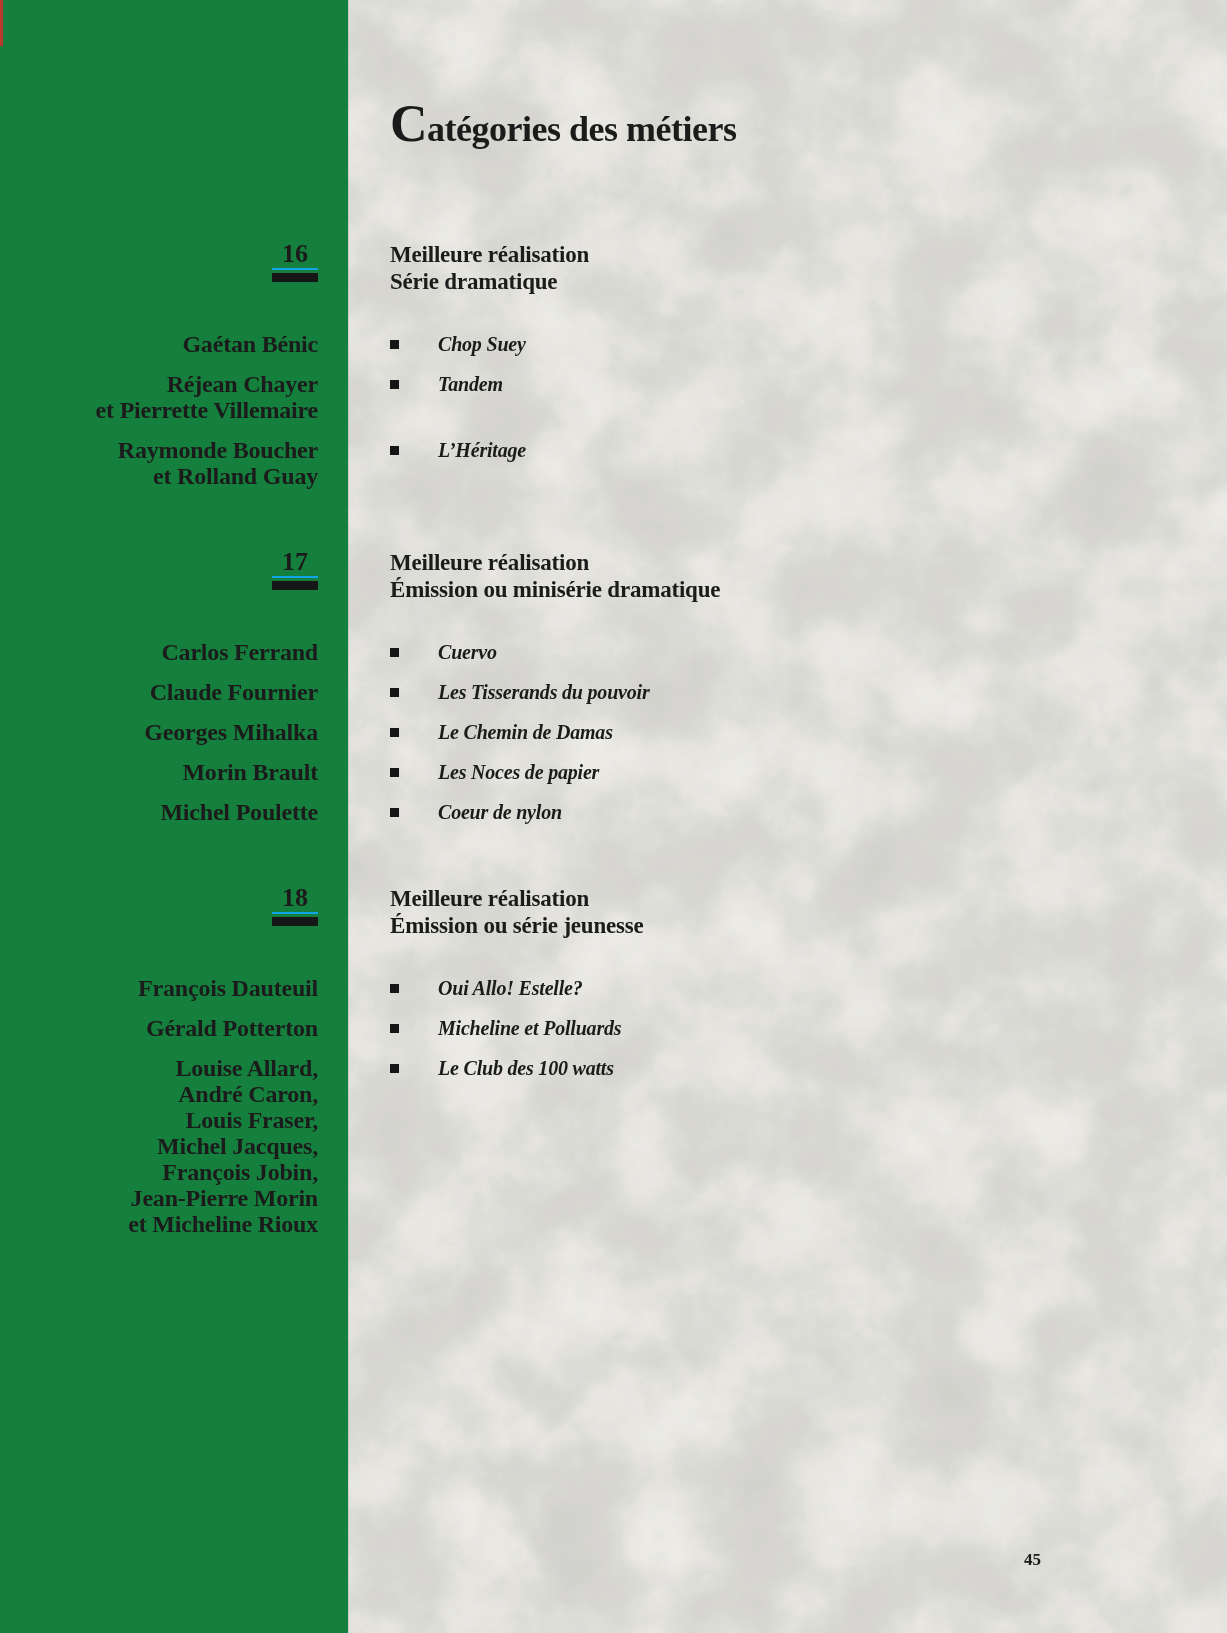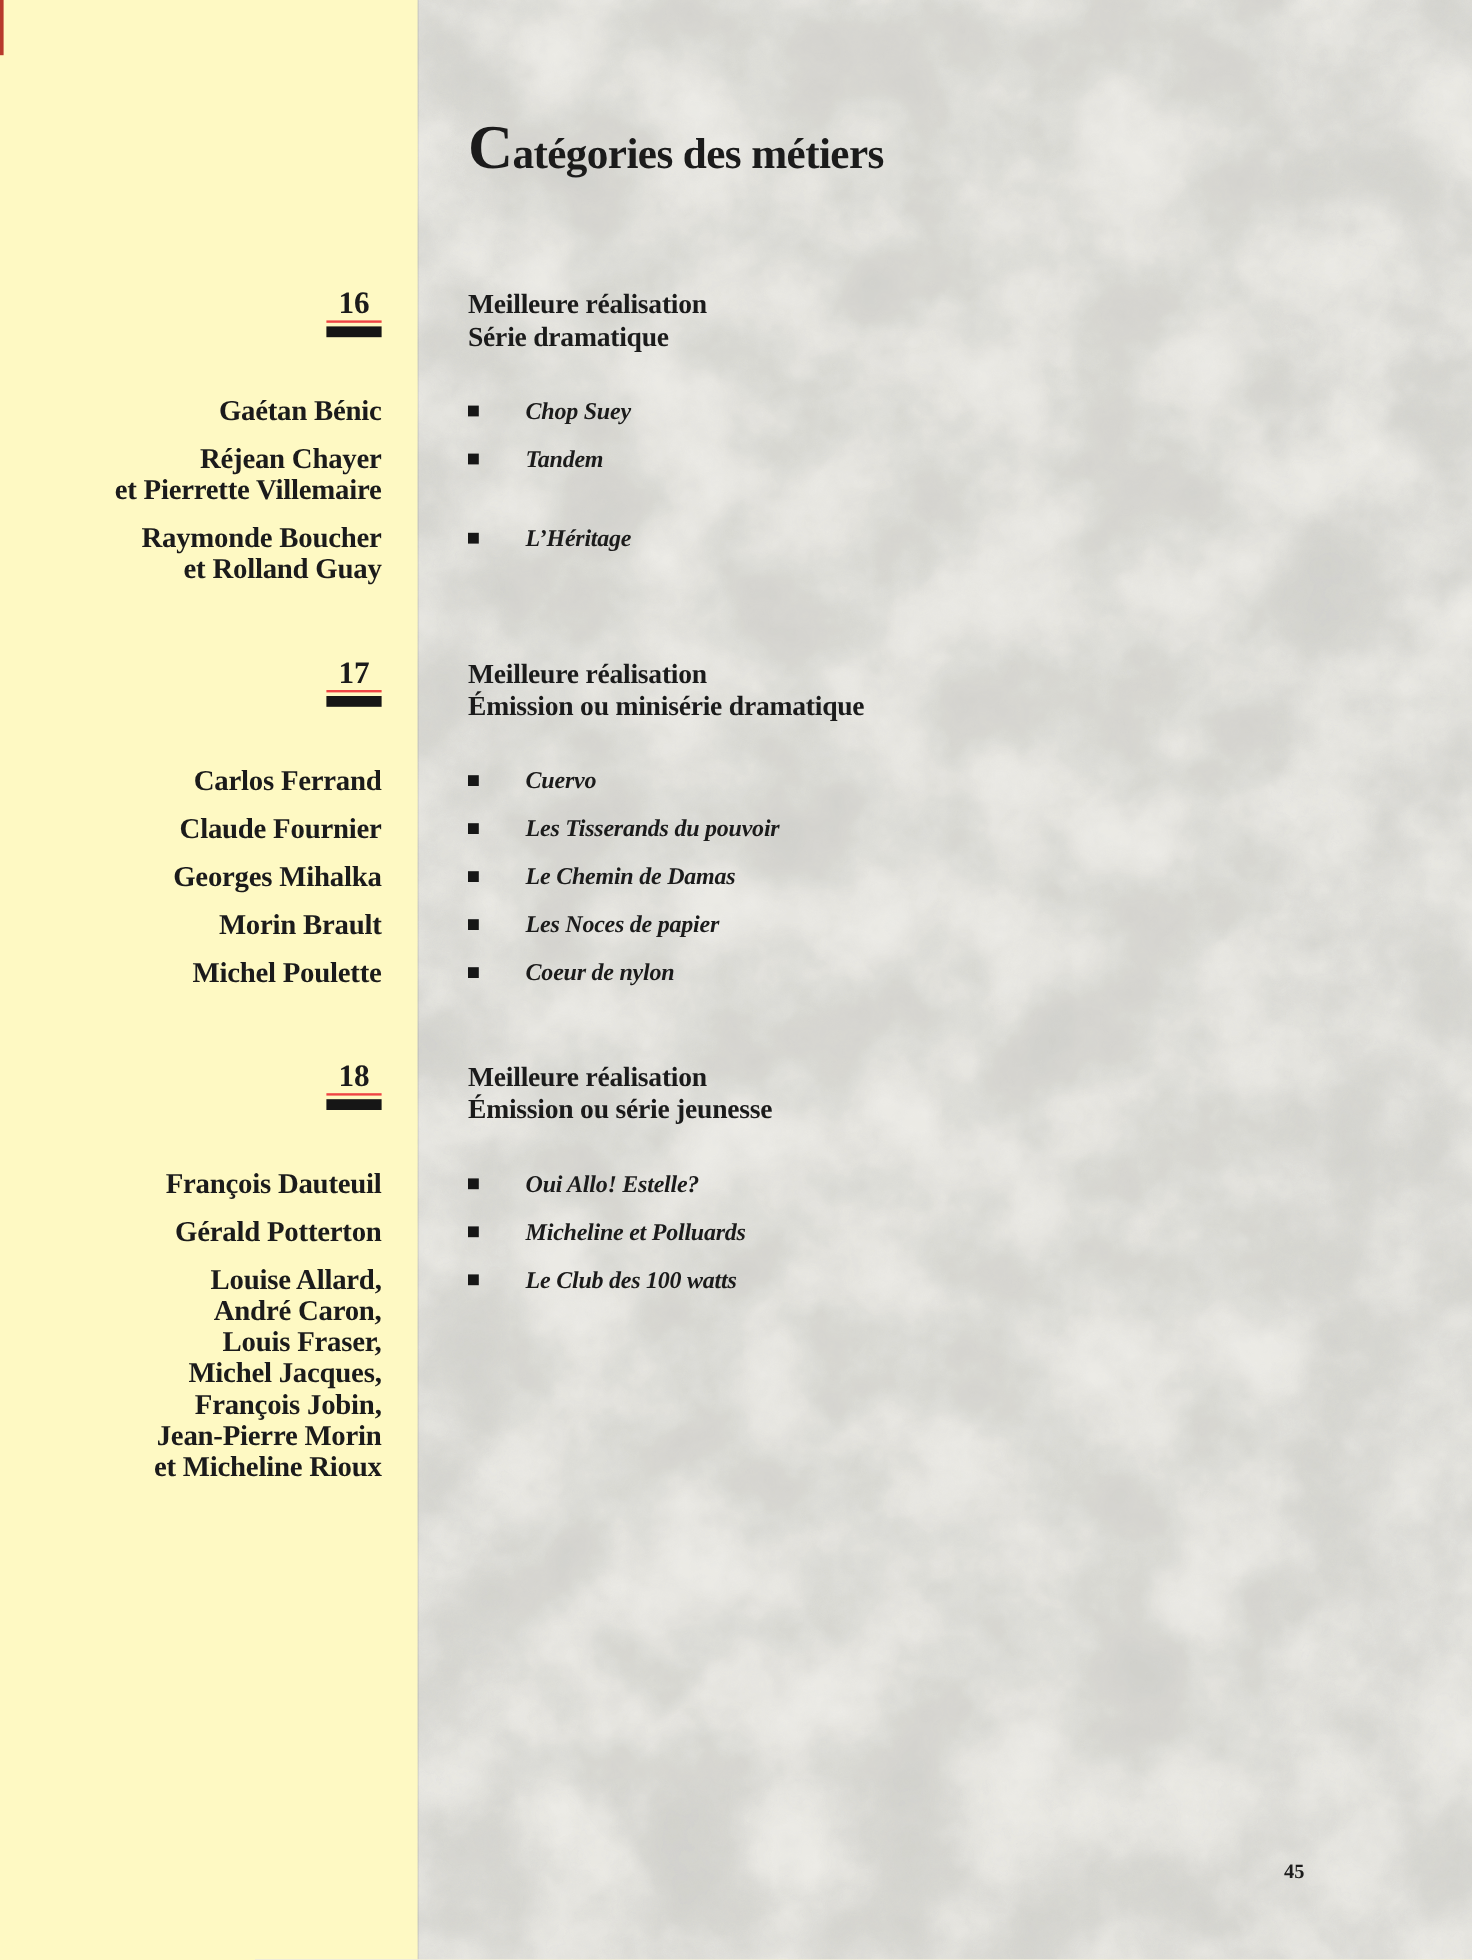--- a/index.html
+++ b/index.html
@@ -1,19 +1,19 @@
 <!DOCTYPE html>
 <html><head>
 <meta charset="utf-8">
 <style>
   html,body{margin:0;padding:0;background:#e6e5e0;}
   .page{
     position:relative;
     width:1227px;height:1633px;
-    background:#fef9c3;
+    background:#15803d;
     overflow:hidden;
     font-family:"Liberation Serif", serif;
     color:#1b1b1b;
   }
   .texture-layer{position:absolute;top:0;left:348px;width:879px;height:1633px;pointer-events:none;}
   .column-seam{position:absolute;top:0;left:348px;width:1px;height:1633px;background:rgba(90,90,85,0.14);}
   .scan-artifact{position:absolute;top:0;left:0;width:3px;height:46px;background:#b73a2c;}
 
   .content{position:relative;z-index:2;}
 
@@ -40,21 +40,21 @@
   }
 
   .num-cell{justify-self:end;padding-right:12px;}
   .numwrap{display:inline-block;text-align:center;}
   .section-number{
     display:block;
     font-weight:bold;
     font-size:26px;
     line-height:26px;
     padding:0 6px 1px 6px;
-    border-bottom:2px solid #ef4444;
+    border-bottom:2px solid #0ea5e9;
   }
   .number-bar{width:46px;height:9px;background:#161616;margin:3px auto 0 auto;}
 
   .section-heading{font-weight:bold;font-size:23px;line-height:27px;letter-spacing:-0.2px;}
 
   .entries{margin-top:36px;display:grid;row-gap:14px;}
   .entry-row{
     display:grid;
     grid-template-columns:330px auto;
     column-gap:60px;
@@ -62,21 +62,21 @@
   }
   .entry-names{text-align:right;padding-right:12px;font-weight:bold;font-size:24px;line-height:26px;letter-spacing:-0.2px;}
   .entry-work{font-size:20px;line-height:26px;white-space:nowrap;}
   .bullet{
     display:inline-block;width:9px;height:9px;background:#161616;
     margin-right:11px;vertical-align:2px;
   }
   .work-title{font-weight:bold;font-style:italic;letter-spacing:-0.2px;margin-left:28px;}
 
   .page-number{
-    position:absolute;left:1070px;top:1550px;
+    position:absolute;left:1024px;top:1550px;
     font-weight:bold;font-size:17px;z-index:3;
   }
 </style>
 </head>
 <body>
 
 <div class="page">
 
   <svg class="texture-layer" width="879" height="1633" xmlns="http://www.w3.org/2000/svg">
     <defs>

